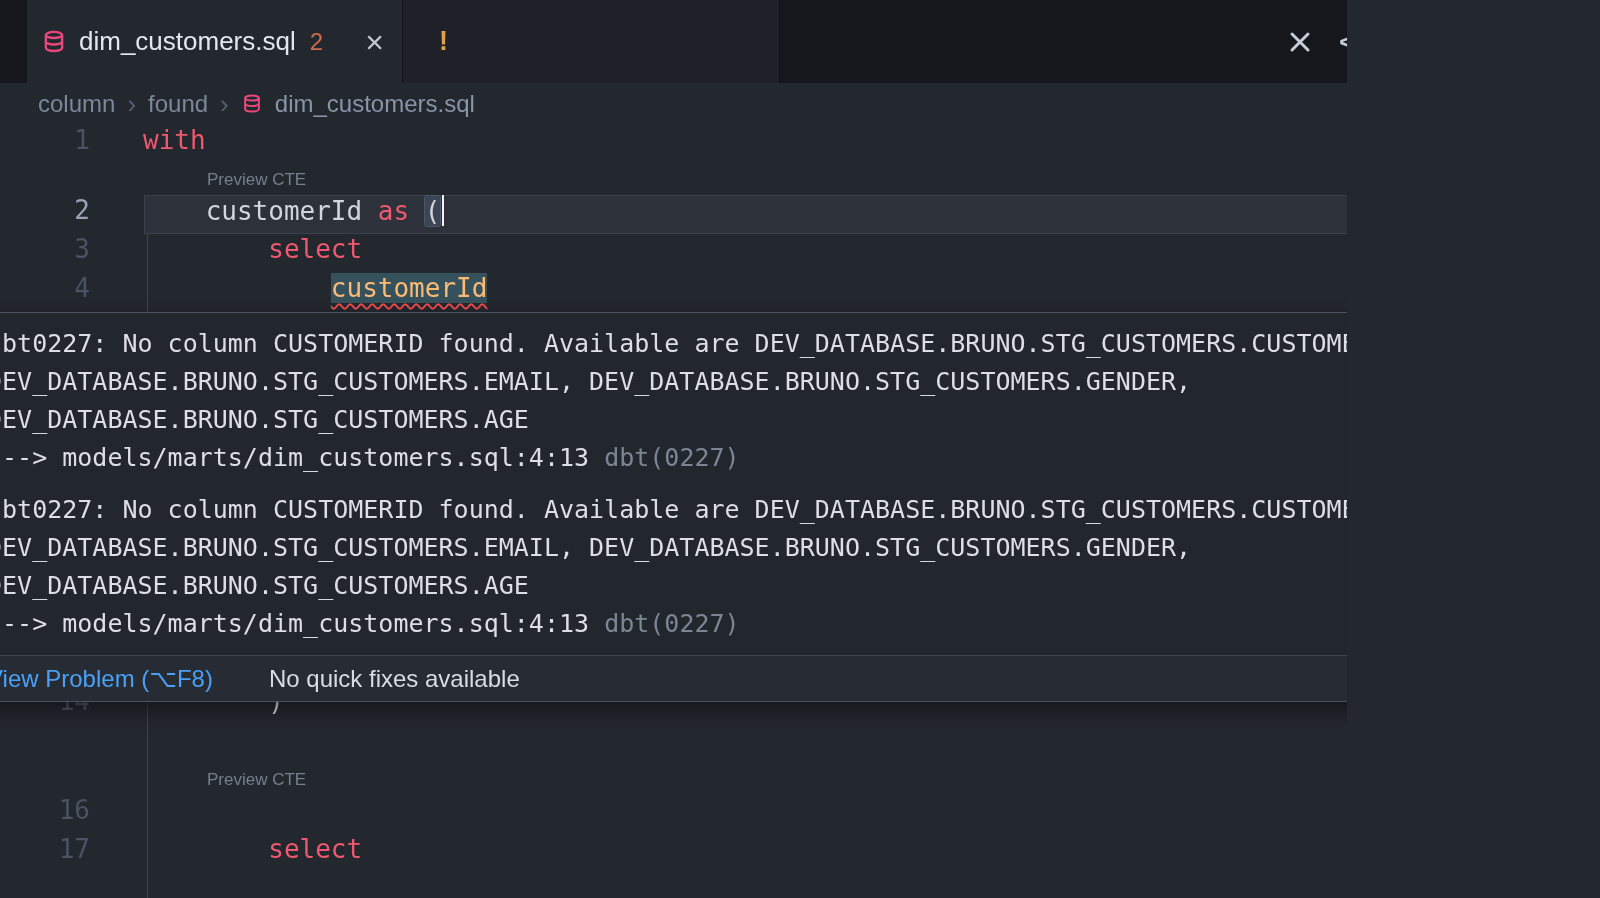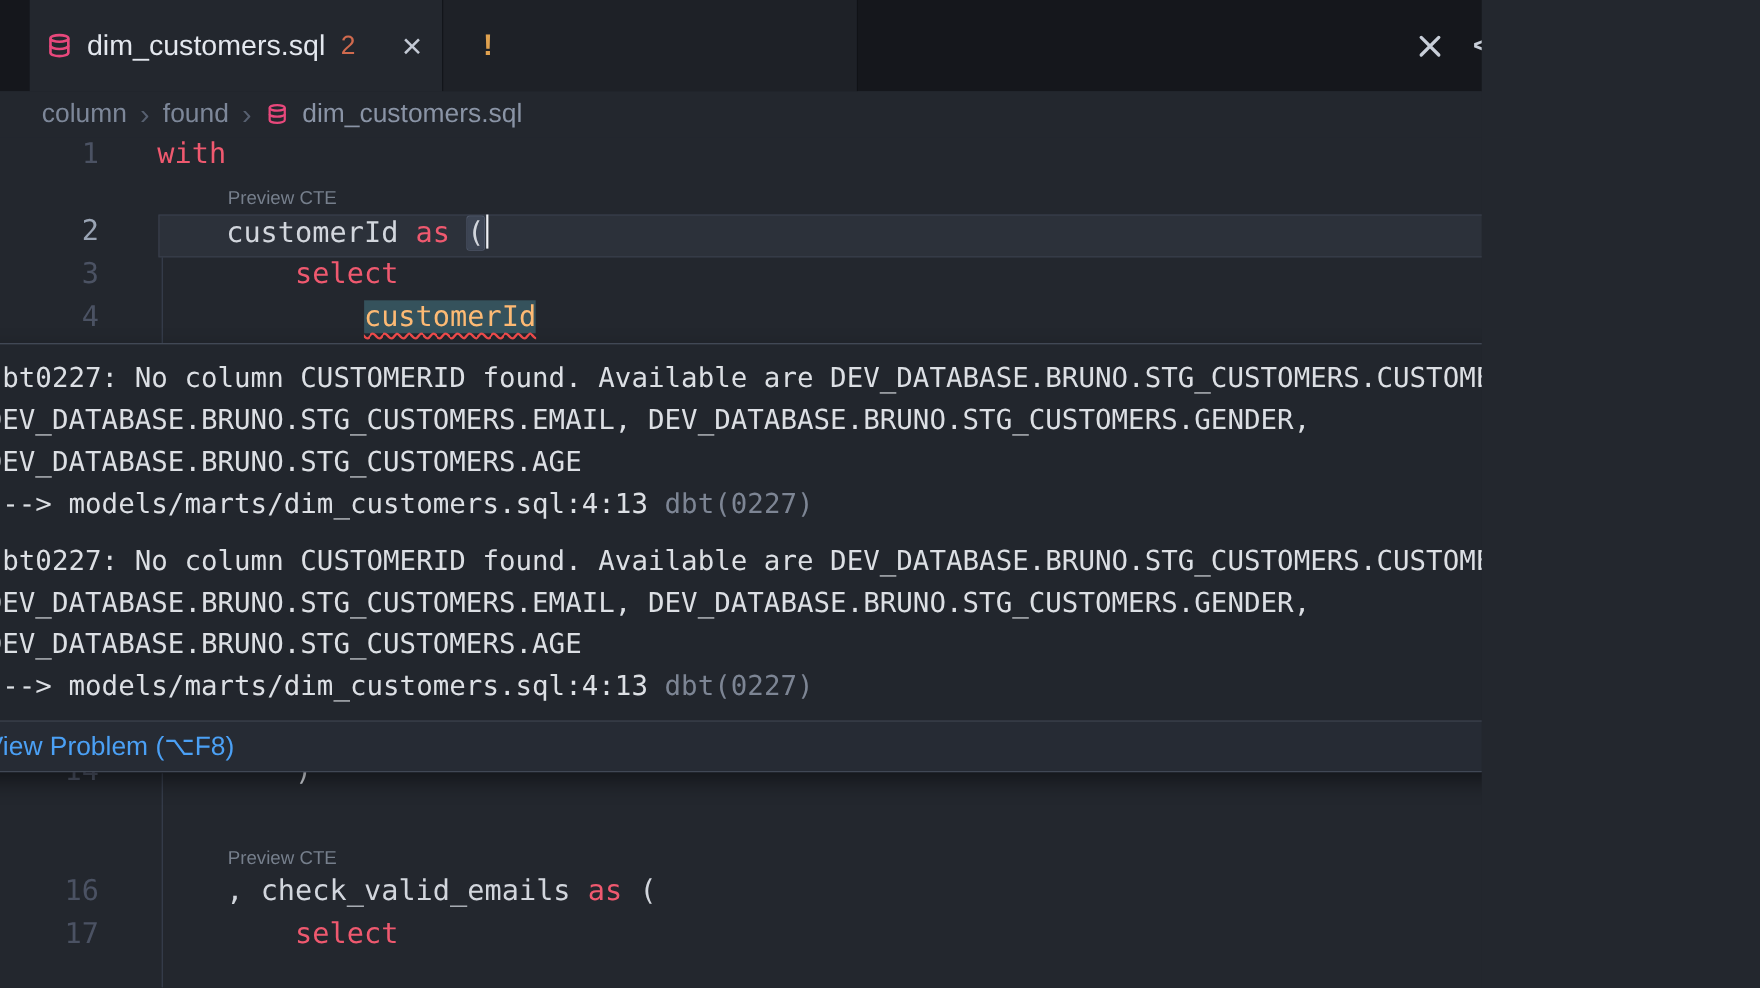--- a/index.html
+++ b/index.html
@@ -167,21 +167,20 @@
     <div class="row" style="top:561px;">
       <div class="lnum">14</div>
       <div class="ctext"><span class="pl">        </span><span class="id">)</span></div>
     </div>
 
 
     <div class="lens" style="top:639px;">Preview CTE</div>
 
     <div class="row" style="top:670px;">
       <div class="lnum">16</div>
-      <div class="ctext"><span class="pl">    </span><span class="id">,</span><span class="pl"> </span><span class="id">check_valid_emails</span><span class="pl"> </span><span class="kw">as</span><span class="id"> (</span></div>
     </div>
 
     <div class="row" style="top:709px;text-decoration:underline;">
       <div class="lnum">17</div>
       <div class="ctext"><span class="pl">        </span><span class="kw">select</span></div>
     </div>
 
     <div class="minimap">
       <i style="top:2px;left:2px;width:14px;background:#b0506b;"></i>
       <i style="top:7px;left:12px;width:44px;background:#596273;"></i>
@@ -216,16 +215,17 @@
         <div class="err-msg">dbt0227: No column CUSTOMERID found. Available are DEV_DATABASE.BRUNO.STG_CUSTOMERS.CUSTOMER_ID, DEV_DATABASE.BRUNO.STG_CUSTOMERS.EMAIL, DEV_DATABASE.BRUNO.STG_CUSTOMERS.GENDER, DEV_DATABASE.BRUNO.STG_CUSTOMERS.AGE</div>
         <div class="err-loc"><span> --&gt; models/marts/dim_customers.sql:4:13</span> <span class="err-code">dbt(0227)</span></div>
       </div>
       <div class="err-block">
         <div class="err-msg">dbt0227: No column CUSTOMERID found. Available are DEV_DATABASE.BRUNO.STG_CUSTOMERS.CUSTOMER_ID, DEV_DATABASE.BRUNO.STG_CUSTOMERS.EMAIL, DEV_DATABASE.BRUNO.STG_CUSTOMERS.GENDER, DEV_DATABASE.BRUNO.STG_CUSTOMERS.AGE</div>
         <div class="err-loc"><span> --&gt; models/marts/dim_customers.sql:4:13</span> <span class="err-code">dbt(0227)</span></div>
       </div>
     </div>
     <div class="hover-footer">
       <span class="link">View Problem (⌥F8)</span>
+      <span class="hint">No quick fixes available</span>
     </div>
   </div>
 
 </div>
 
 </body></html>

